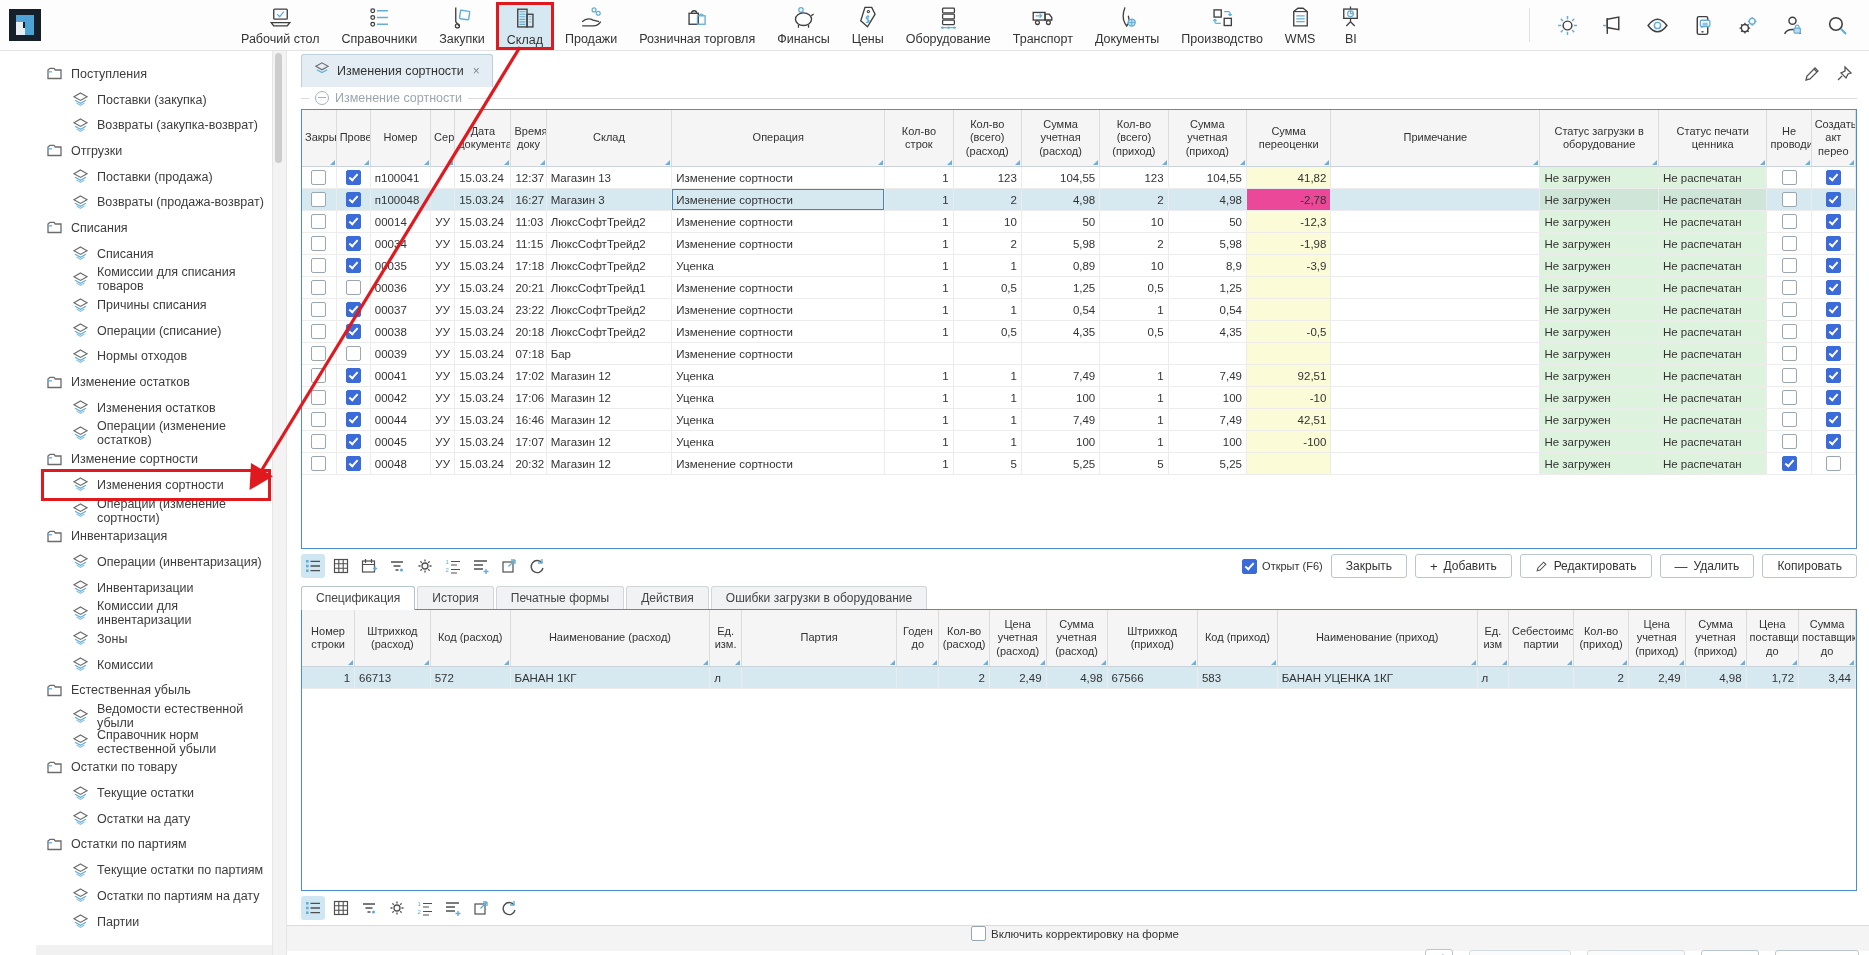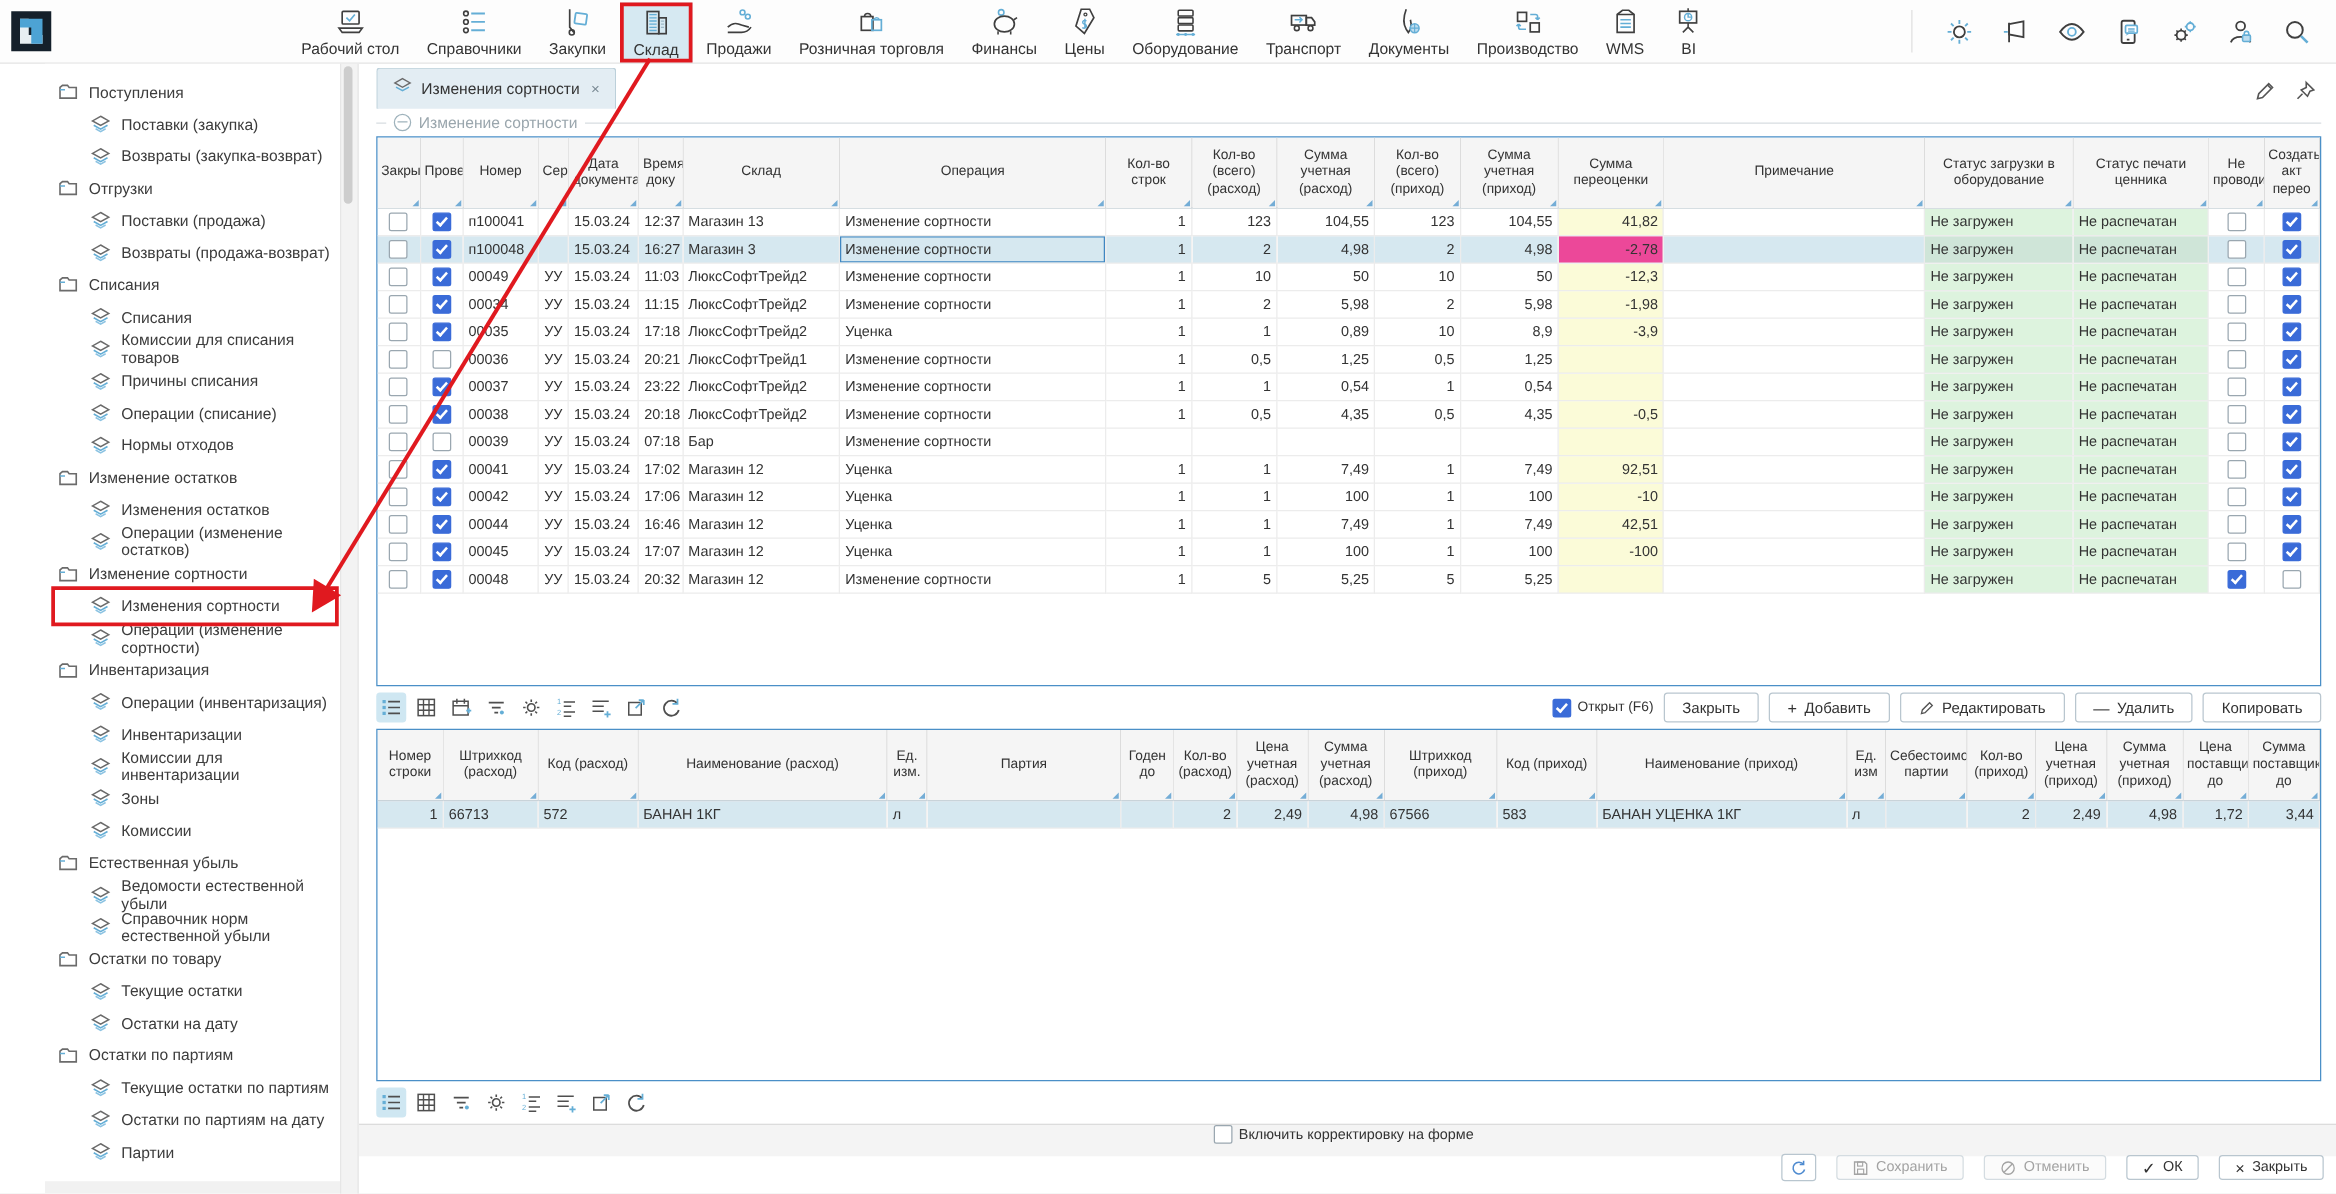--- a/index.html
+++ b/index.html
@@ -833,21 +833,21 @@
                 <td class="l"></td>
                 <td class="l green">Не загружен</td>
                 <td class="l green">Не распечатан</td>
                 <td class="c"><span class="cb"></span></td>
                 <td class="c"><span class="cb on"></span></td>
               </tr>
 
               <tr>
                 <td class="c"><span class="cb"></span></td>
                 <td class="c"><span class="cb on"></span></td>
-                <td class="l">00049</td>
+                <td class="l">00014</td>
                 <td class="c">УУ</td>
                 <td class="l">15.03.24</td>
                 <td class="l">11:03</td>
                 <td class="l">ЛюксСофтТрейд2</td>
                 <td class="l">Изменение сортности</td>
                 <td class="r">1</td>
                 <td class="r">10</td>
                 <td class="r">50</td>
                 <td class="r">10</td>
                 <td class="r">50</td>
@@ -1184,20 +1184,27 @@
           <button class="btn">
               <span class="bi">—</span>
               <span>Удалить</span>
             </button>
           <button class="btn">
               <span>Копировать</span>
             </button>
         </div>
       </div>
 
+      <div class="dtabs">
+        <div class="dtab active">Спецификация</div>
+        <div class="dtab">История</div>
+        <div class="dtab">Печатные формы</div>
+        <div class="dtab">Действия</div>
+        <div class="dtab">Ошибки загрузки в оборудование</div>
+      </div>
 
       <div class="grid-wrap detail-grid-wrap">
         <table class="grid">
           <colgroup>
             <col style="width:50px">
               <col style="width:72px">
               <col style="width:76px">
               <col style="width:190px">
             <col style="width:30px">
               <col style="width:148px">

